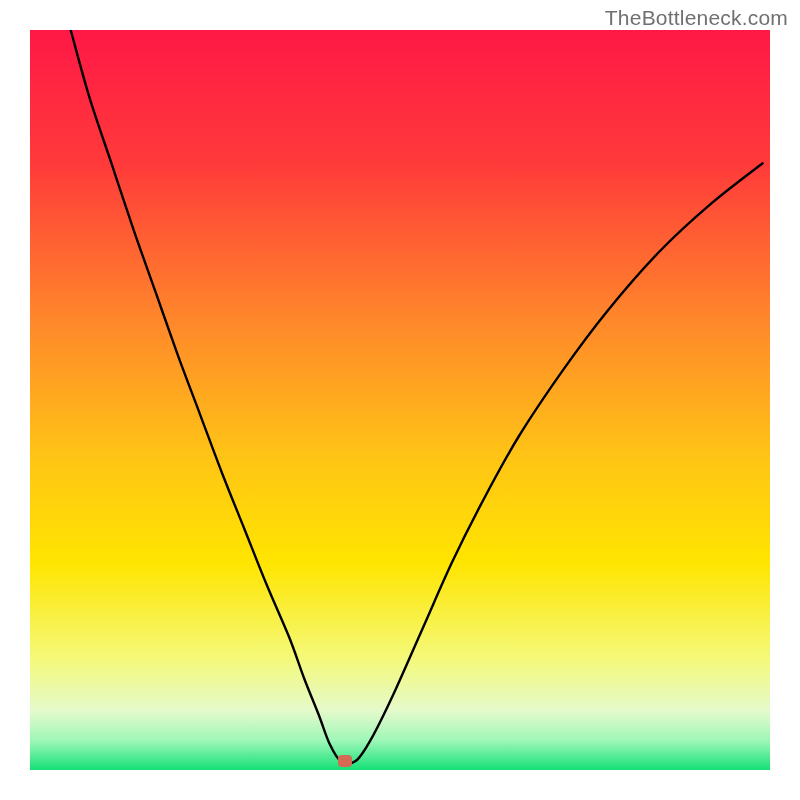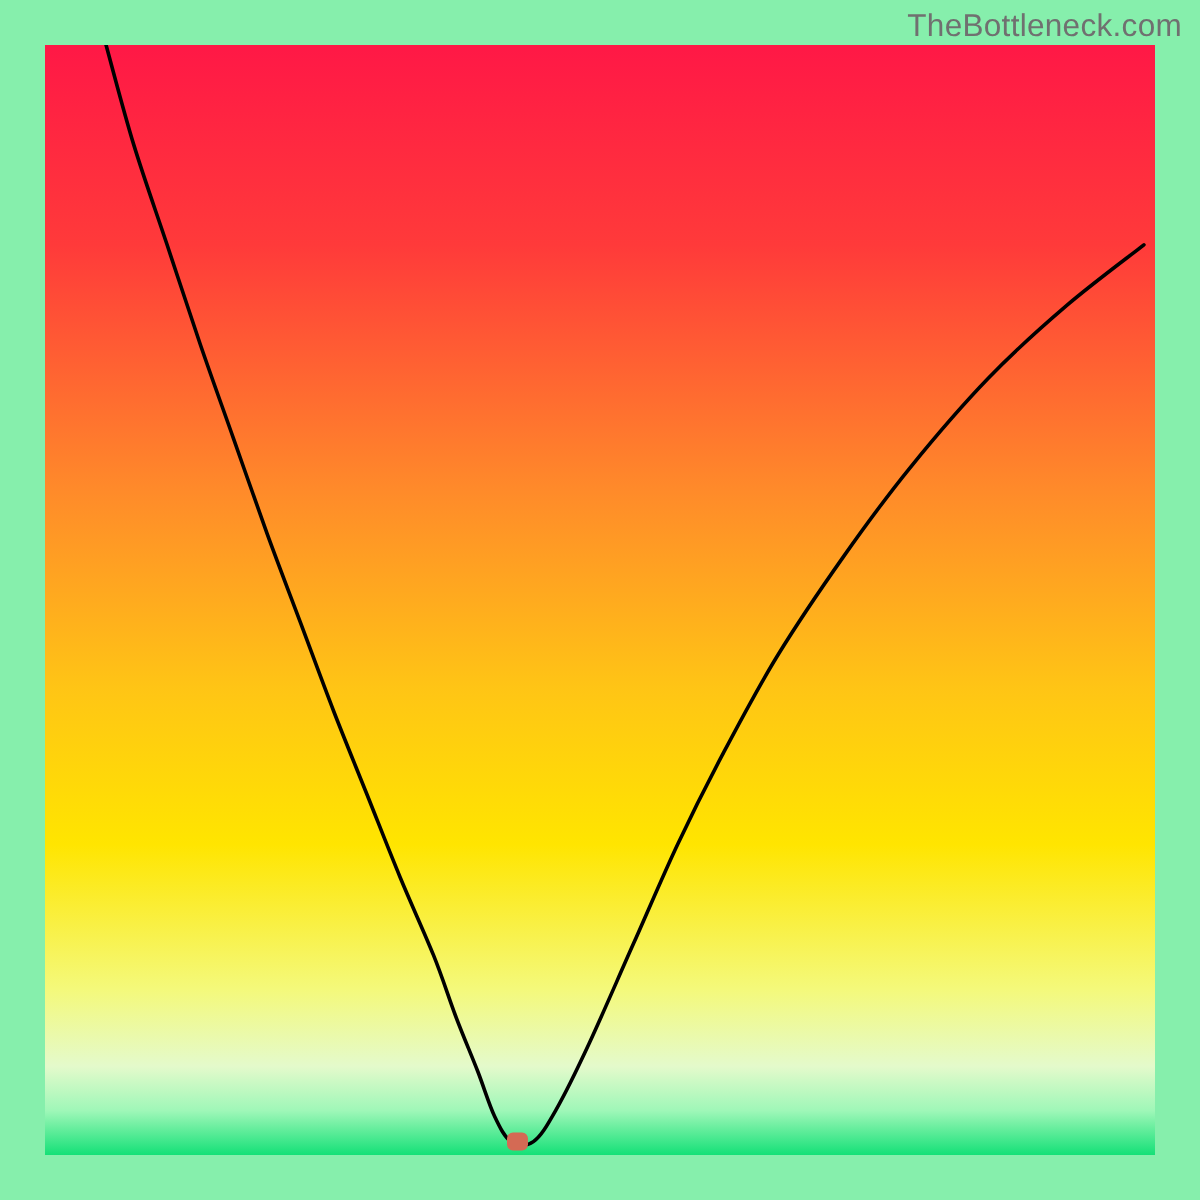--- a/index.html
+++ b/index.html
@@ -10,21 +10,21 @@
     background: #000;
     overflow: hidden;
     font-family: Arial, Helvetica, sans-serif;
   }
   .frame {
     position: absolute;
     left: 0;
     top: 0;
     width: 800px;
     height: 800px;
-    background: #86efac;
+    background: #ffffff;
   }
   .plot-area {
     position: absolute;
     left: 30px;
     top: 30px;
     width: 740px;
     height: 740px;
     overflow: hidden;
   }
   .gradient {

